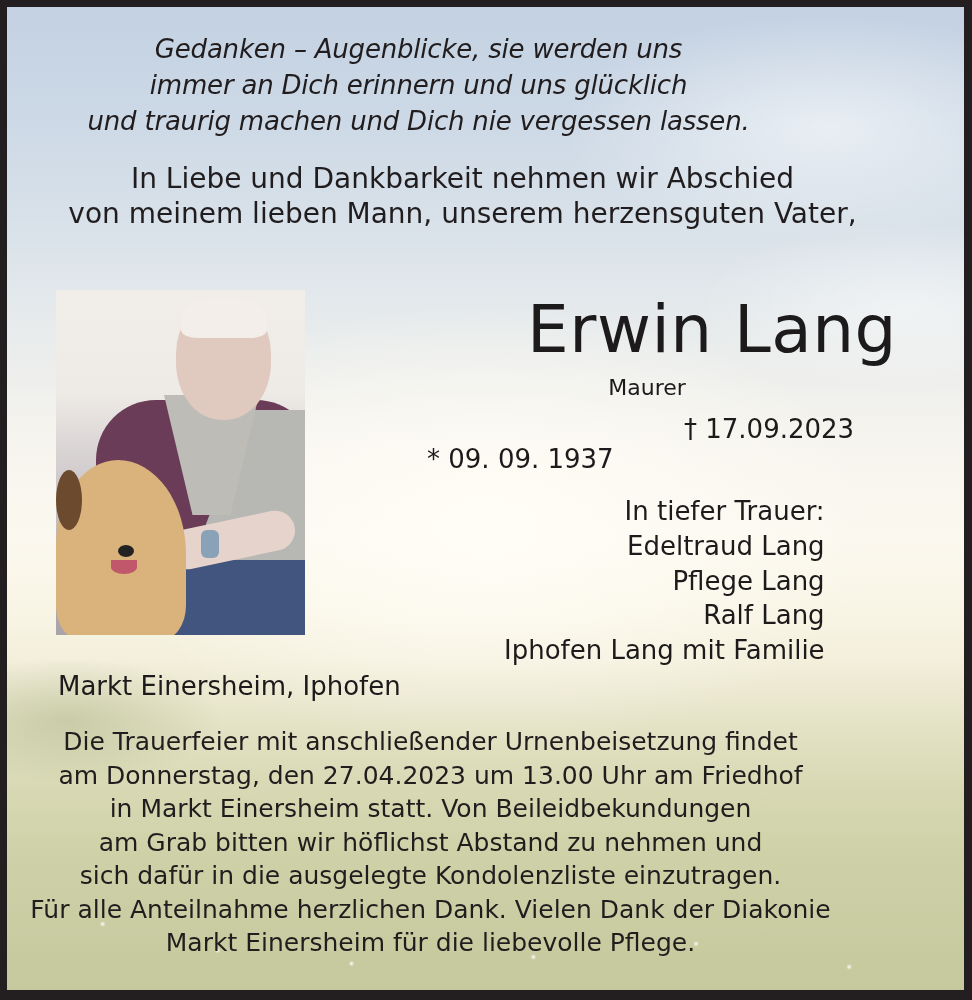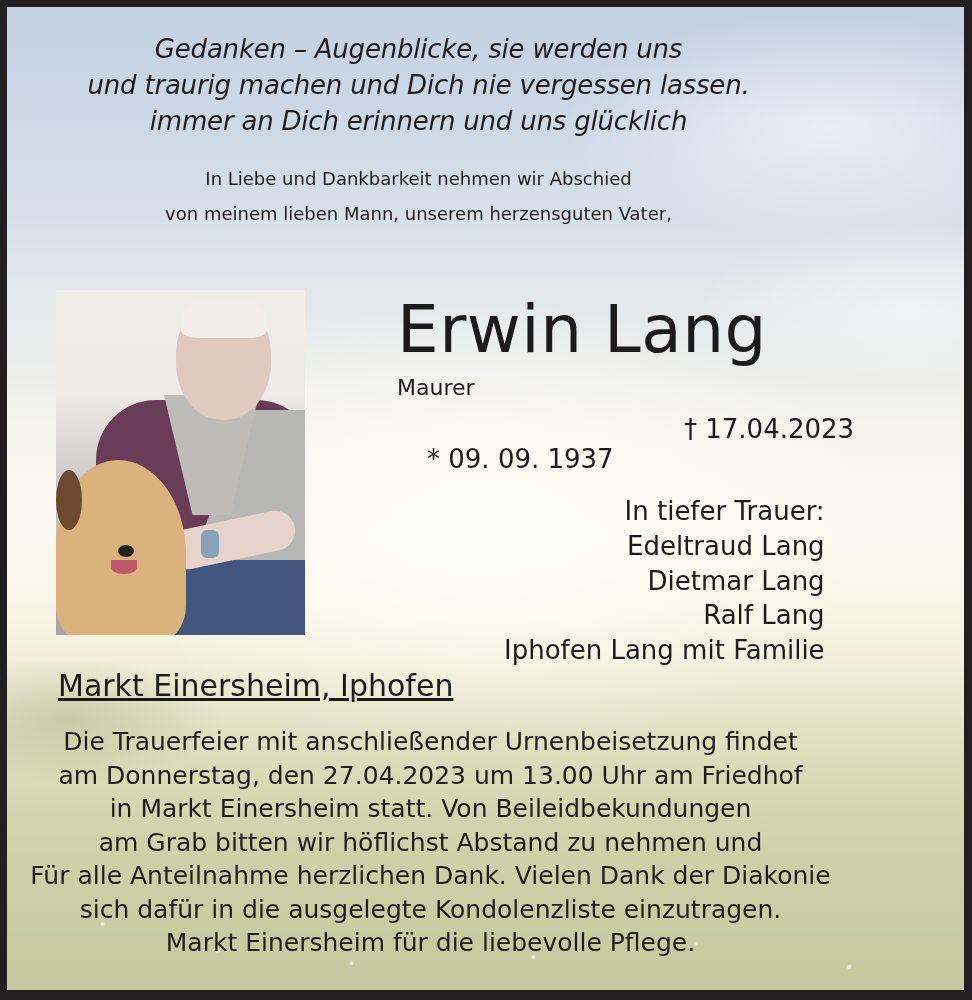--- a/index.html
+++ b/index.html
@@ -31,21 +31,21 @@
       radial-gradient(circle 3px at 88% 93%, rgba(255,255,255,0.9), transparent),
       radial-gradient(ellipse 220px 90px at 60px 60px, rgba(150,160,110,0.35), transparent 70%),
       linear-gradient(to bottom, rgba(200,205,160,0) 0%, rgba(190,196,150,0.35) 50%, rgba(180,186,140,0.5) 100%);
   }
   .text { position: absolute; left: 0; width: 823px; text-align: center; }
   .quote {
     top: 24px; font-style: italic; font-size: 26px; line-height: 36px;
     font-family: "DejaVu Sans", sans-serif; letter-spacing: -0.2px; color: #211d1e;
   }
   .intro {
-    top: 154px; font-size: 18px; line-height: 35px; color: #211d1e;
+    top: 154px; font-size: 28px; line-height: 35px; color: #211d1e; margin-left: 44px;
   }
   .line { display: block; white-space: nowrap; }
   .photo {
     position: absolute; left: 49px; top: 283px; width: 249px; height: 345px;
     overflow: hidden;
     background: linear-gradient(to bottom, #f1ede9 0%, #eeeae6 30%, #c9c3c6 60%, #a9a2a8 100%);
   }
   .ph-shirt { position: absolute; left: 40px; top: 110px; width: 220px; height: 180px;
     background: #6a3c57; border-radius: 60px 60px 0 0; }
   .ph-collar { position: absolute; left: 108px; top: 105px; width: 95px; height: 120px;
@@ -65,51 +65,51 @@
   .ph-dog { position: absolute; left: 0; top: 170px; width: 130px; height: 180px;
     background: #d9b27c; border-radius: 50% 55% 20% 20%; }
   .ph-dog-ear { position: absolute; left: 0; top: 180px; width: 26px; height: 60px;
     background: #6b4a2e; border-radius: 50%; }
   .ph-dog-nose { position: absolute; left: 62px; top: 255px; width: 16px; height: 12px;
     background: #222; border-radius: 50%; }
   .ph-dog-mouth { position: absolute; left: 55px; top: 270px; width: 26px; height: 14px;
     background: #c1576a; border-radius: 0 0 50% 50%; }
 
   .name {
-    position: absolute; left: 390px; width: 500px; top: 283px; text-align: left;
+    position: absolute; left: 390px; width: 500px; top: 283px; text-align: right;
     font-size: 66px; line-height: 80px; font-weight: normal; letter-spacing: 0.5px; color: #1d1a1b;
   }
   .profession {
-    position: absolute; left: 390px; width: 500px; top: 367px; text-align: left;
+    position: absolute; left: 390px; width: 500px; top: 367px; text-align: center;
     font-size: 22px; line-height: 28px;
   }
   .dates { position: absolute; top: 405px; font-size: 26px; line-height: 34px; white-space: nowrap; }
   .born { left: 420px; margin-top: 30px; }
   .died { left: 677px; }
 
   .mourners {
     position: absolute; left: 497px; top: 487px; font-size: 26px; line-height: 34.8px; text-align: right;
   }
   .place {
-    position: absolute; left: 51px; top: 662px; font-size: 30px; line-height: 34px; white-space: nowrap; text-decoration: underline;
+    position: absolute; left: 51px; top: 662px; font-size: 26px; line-height: 34px; white-space: nowrap;
   }
   .service {
     top: 718px; font-size: 25px; line-height: 33.5px; color: #211d1e; margin-left: 12px;
   }
 </style>
 </head>
 <body>
 
 <div class="card">
   <div class="meadow"></div>
 
   <div class="text quote">
     <span class="line">Gedanken – Augenblicke, sie werden uns</span>
+    <span class="line">immer an Dich erinnern und uns glücklich</span>
     <span class="line">und traurig machen und Dich nie vergessen lassen.</span>
-    <span class="line">immer an Dich erinnern und uns glücklich</span>
   </div>
 
   <div class="text intro">
     <span class="line">In Liebe und Dankbarkeit nehmen wir Abschied</span>
     <span class="line">von meinem lieben Mann, unserem herzensguten Vater,</span>
   </div>
 
   <div class="photo" aria-label="Portrait of elderly man with a dog">
     <div class="ph-shirt"></div>
     <div class="ph-vest"></div>
@@ -121,34 +121,34 @@
     <div class="ph-watch"></div>
     <div class="ph-dog"></div>
     <div class="ph-dog-ear"></div>
     <div class="ph-dog-nose"></div>
     <div class="ph-dog-mouth"></div>
   </div>
 
   <div class="name">Erwin Lang</div>
   <div class="profession">Maurer</div>
   <div class="dates born">* 09. 09. 1937</div>
-  <div class="dates died">† 17.04.2023</div>
+  <div class="dates died">† 17.09.2023</div>
 
   <div class="mourners">
     <span class="line">In tiefer Trauer:</span>
     <span class="line">Edeltraud Lang</span>
-    <span class="line">Dietmar Lang</span>
+    <span class="line">Pflege Lang</span>
     <span class="line">Ralf Lang</span>
     <span class="line">Iphofen Lang mit Familie</span>
   </div>
 
   <div class="place">Markt Einersheim, Iphofen</div>
 
   <div class="text service">
     <span class="line">Die Trauerfeier mit anschließender Urnenbeisetzung findet</span>
     <span class="line">am Donnerstag, den 27.04.2023 um 13.00 Uhr am Friedhof</span>
     <span class="line">in Markt Einersheim statt. Von Beileidbekundungen</span>
     <span class="line">am Grab bitten wir höflichst Abstand zu nehmen und</span>
+    <span class="line">sich dafür in die ausgelegte Kondolenzliste einzutragen.</span>
     <span class="line">Für alle Anteilnahme herzlichen Dank. Vielen Dank der Diakonie</span>
-    <span class="line">sich dafür in die ausgelegte Kondolenzliste einzutragen.</span>
     <span class="line">Markt Einersheim für die liebevolle Pflege.</span>
   </div>
 </div>
 
 </body></html>

